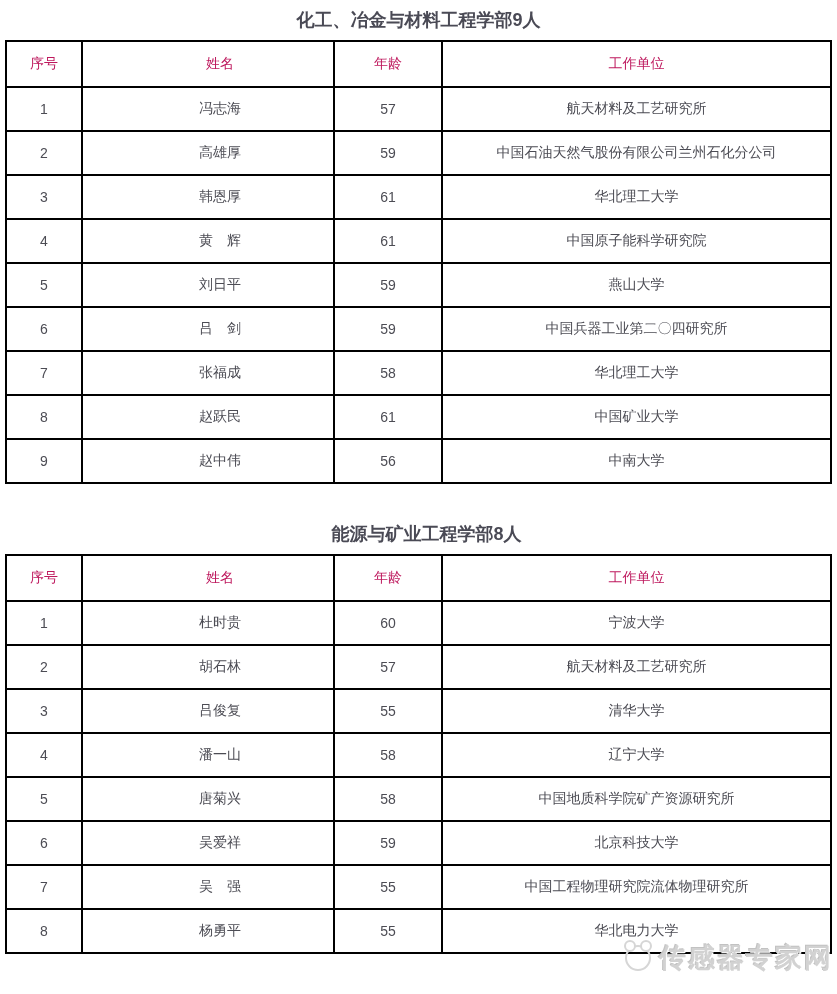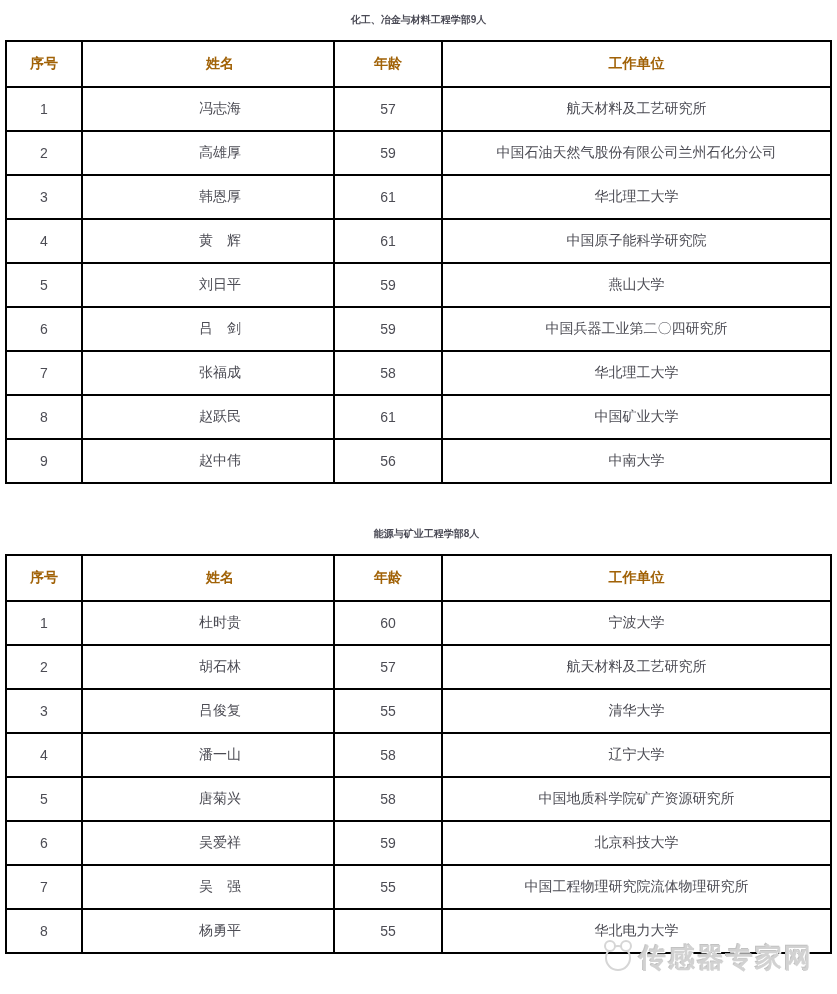--- a/index.html
+++ b/index.html
@@ -15,21 +15,21 @@
     overflow: hidden;
   }
   .page {
     width: 837px;
     height: 994px;
     position: relative;
   }
   .tbl-title {
     margin: 0;
     text-align: center;
-    font-size: 10px;
+    font-size: 18px;
     font-weight: bold;
     color: #4a4a55;
     line-height: 14px;
   }
   .title-1 { padding: 13px 0 13px 0; }
   .title-2 { padding: 43px 0 13px 16px; }
   table.roster {
     width: 827px;
     margin: 0 auto;
     border-collapse: collapse;
@@ -42,34 +42,34 @@
     text-align: center;
     vertical-align: middle;
     font-size: 14px;
     color: #4c4c54;
     padding: 0;
     overflow: hidden;
     white-space: nowrap;
   }
   table.roster th {
     height: 44px;
-    font-weight: bold;
-    color: #a16207;
+    font-weight: normal;
+    color: #be185d;
   }
   table.roster td {
     height: 42px;
     font-weight: normal;
   }
   table.roster th:nth-child(1), table.roster td:nth-child(1) { width: 74px; }
   table.roster th:nth-child(2), table.roster td:nth-child(2) { width: 226px; padding-left: 24px; }
   table.roster th:nth-child(3), table.roster td:nth-child(3) { width: 106px; text-align: center; }
   table.roster th:nth-child(4), table.roster td:nth-child(4) { width: auto; }
   .watermark {
     position: absolute;
-    right: 24px;
+    right: 4px;
     bottom: 18px;
     display: flex;
     align-items: center;
     gap: 8px;
     pointer-events: none;
   }
   .wm-logo {
     position: relative;
     width: 26px;
     height: 26px;

